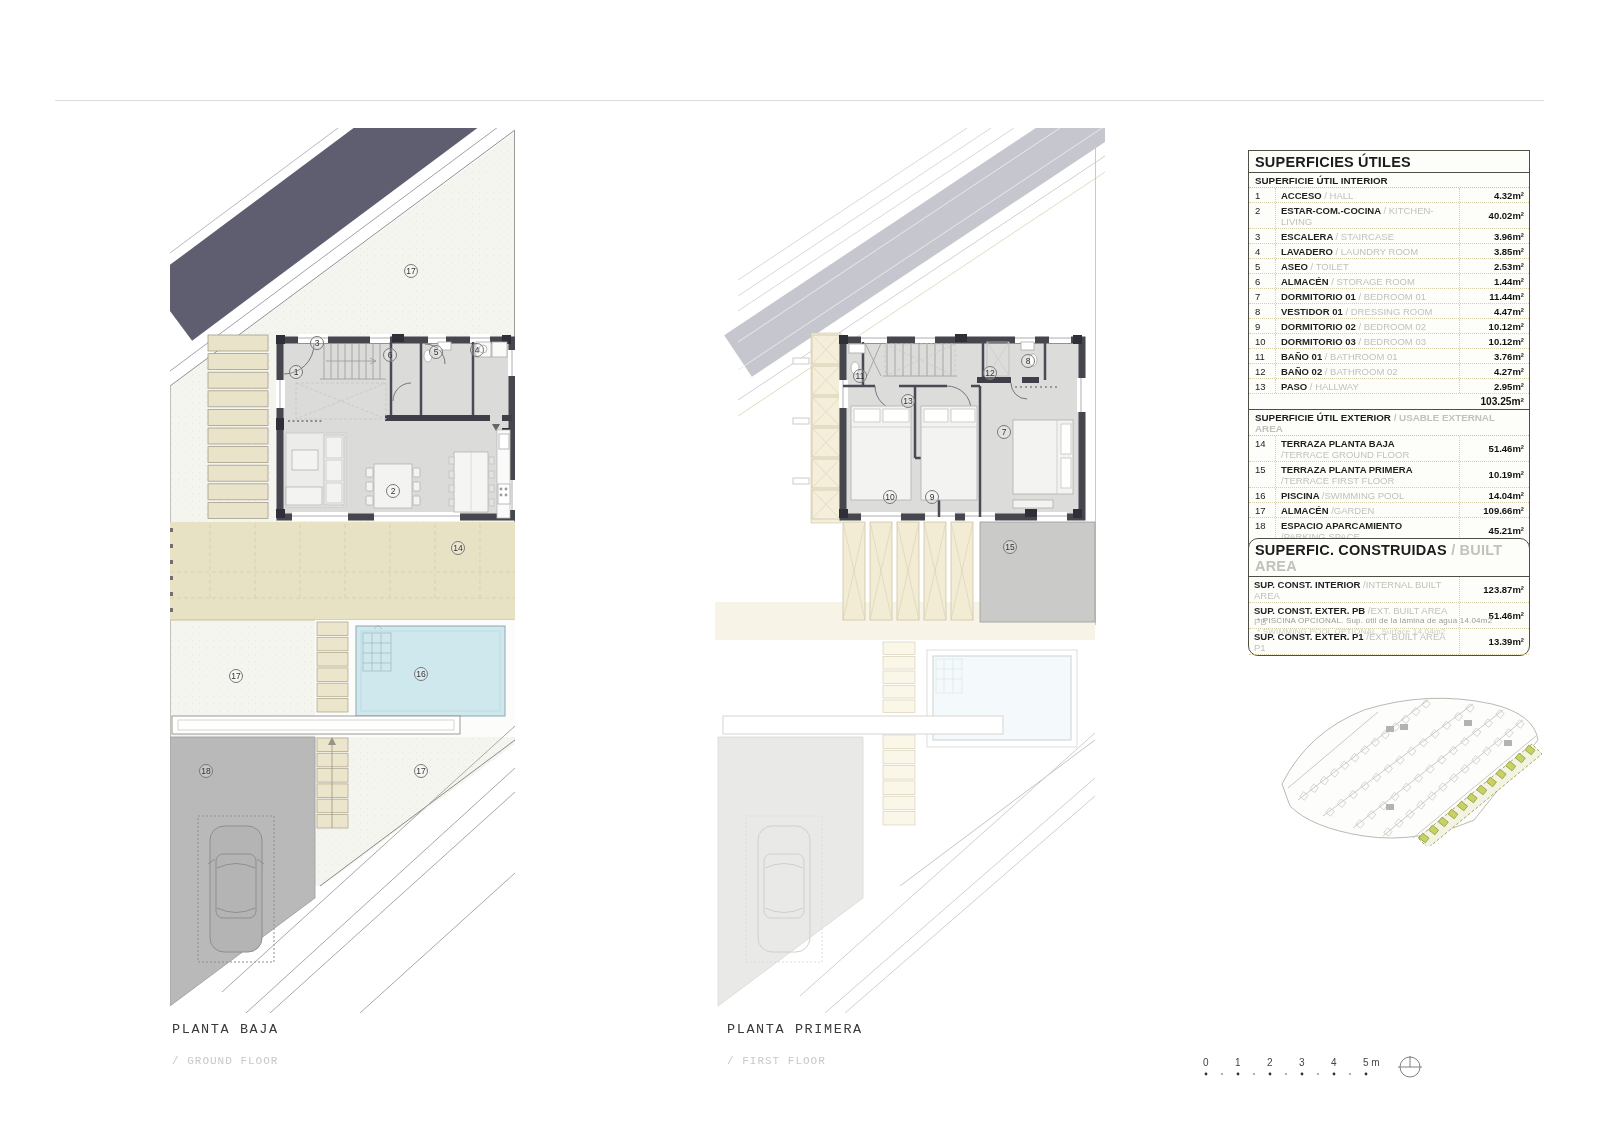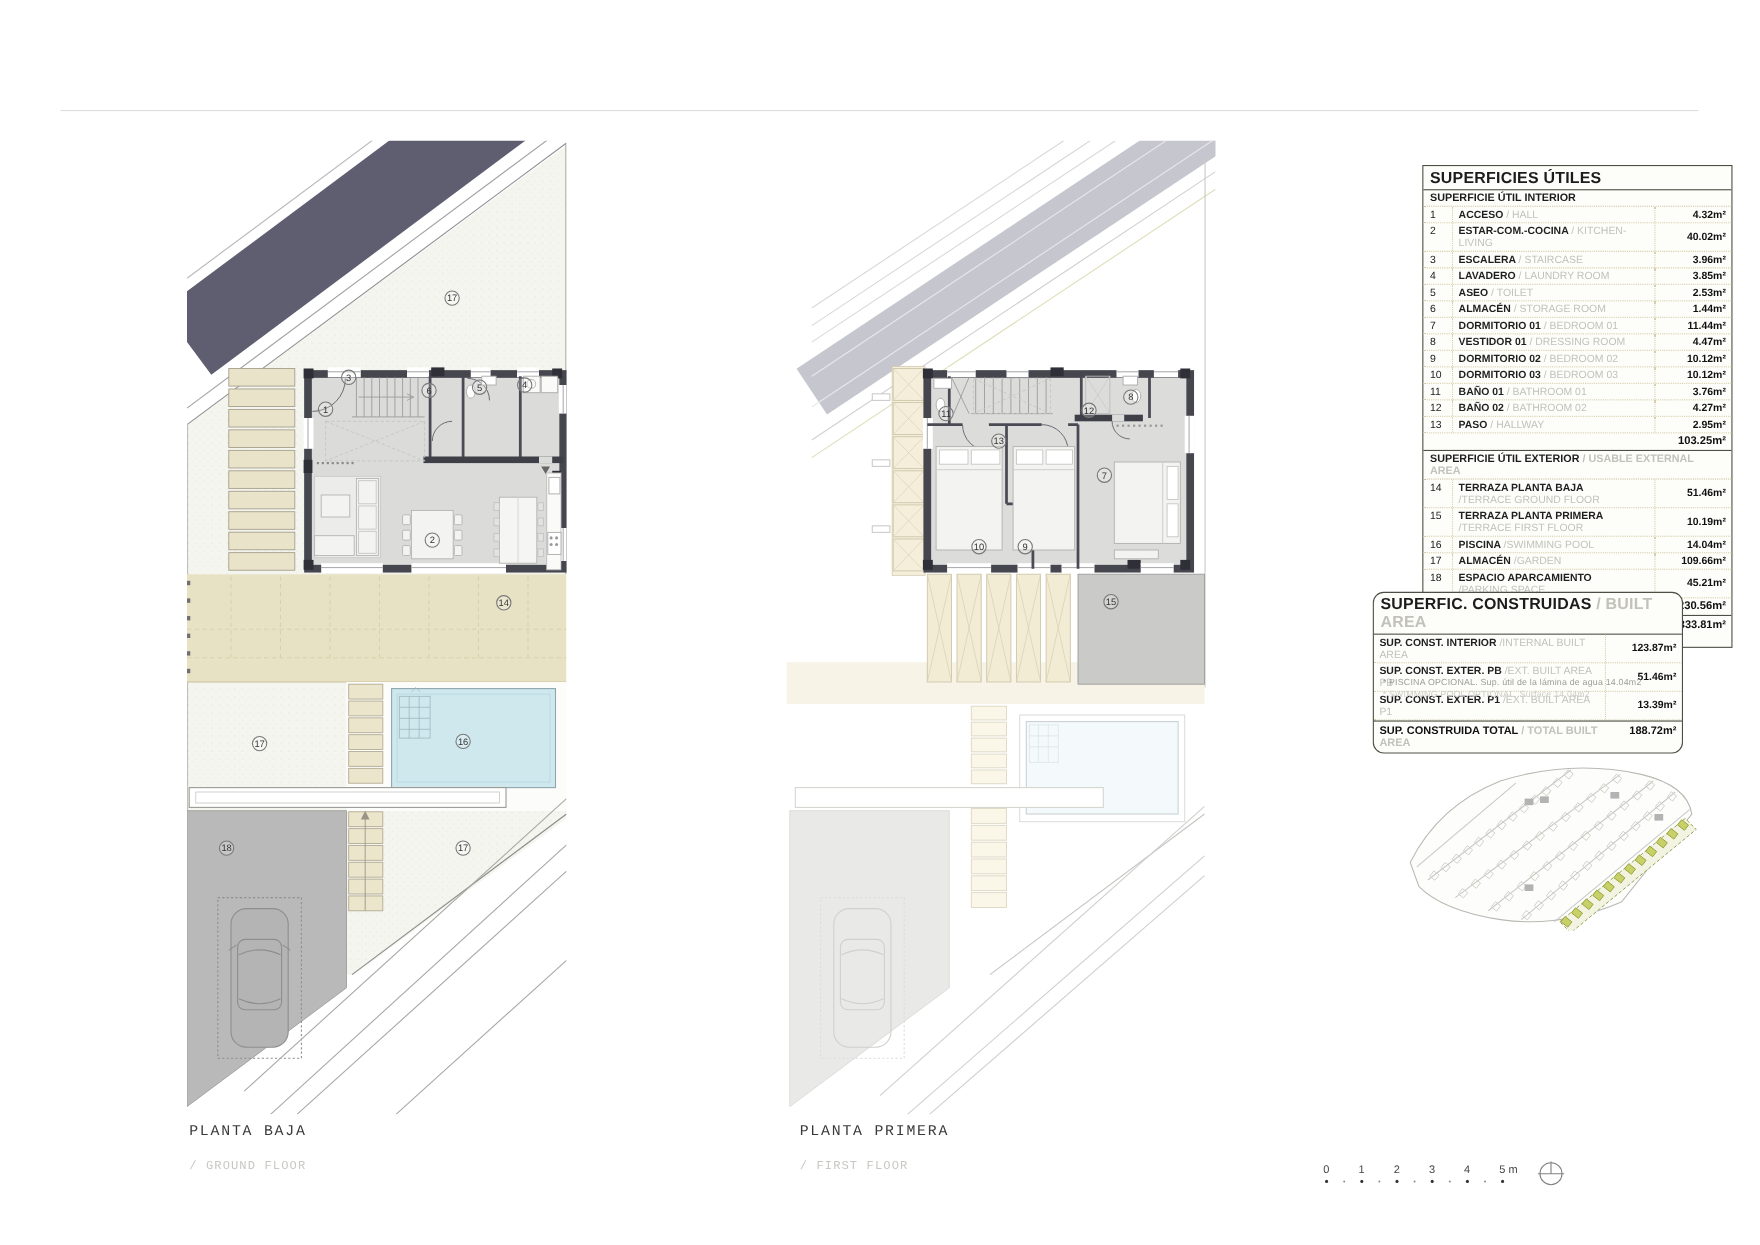--- a/index.html
+++ b/index.html
@@ -9,21 +9,21 @@
   .plan{position:absolute;}
   .rlabel{position:absolute;width:14px;height:14px;border:1px solid #787878;border-radius:50%;
           font-size:8.5px;line-height:13px;text-align:center;color:#333;
           background:rgba(255,255,255,.2);box-sizing:border-box;}
   .floor-cap{position:absolute;color:#3a3a3a;font-size:13.5px;letter-spacing:1.6px;font-family:Liberation Mono, monospace;}
   .floor-cap .sub{display:block;color:#c8c8c3;font-size:11px;letter-spacing:1px;margin-top:18px;}
 
   
   .tbl{position:absolute;left:1248px;width:282px;border:1.6px solid #4c5044;background:#fdfdfa;
        box-sizing:border-box;}
-  .t1{top:150px;margin-left:45px;}
+  .t1{top:150px;}
   .t2{top:538px;border-radius:10px;}
   .ttl{font-size:14.5px;font-weight:bold;color:#1c1c1c;padding:3px 6px 2px 6px;
        border-bottom:1.3px solid #4c5044;letter-spacing:.2px;}
   .ttl .en{color:#c2c2bb;}
   .subhead{font-size:9.8px;font-weight:bold;color:#1c1c1c;padding:2px 6px 1px 6px;
            border-bottom:1px dotted #c9c29e;}
   .subhead .en{color:#c2c2bb;}
   .trow{display:flex;align-items:stretch;font-size:9.5px;border-bottom:1px dotted #d6cfa9;}
   .tnum{flex:0 0 20px;padding:1.5px 0 1.5px 6px;color:#222;font-weight:normal;
         border-right:1px dotted #d6cfa9;}
@@ -651,24 +651,20 @@
         </div>
         <div class="trow">
           <span class="tname"><span>SUP. CONST. EXTER. PB </span><span class="en">/EXT. BUILT AREA PB</span></span>
           <span class="tval">51.46m²</span>
         </div>
         <div class="trow">
           <span class="tname"><span>SUP. CONST. EXTER. P1 </span><span class="en">/EXT. BUILT AREA P1</span></span>
           <span class="tval">13.39m²</span>
         </div>
       </div>
-    <div class="totrow">
-      <span class="lbl"><span>SUP. CONSTRUIDA TOTAL</span> <span class="en">/ TOTAL BUILT AREA</span></span>
-      <span>188.72m²</span>
-    </div>
   </div>
   <div class="fnote" style="top:616px">* PISCINA OPCIONAL. Sup. útil de la lámina de agua 14.04m2</div>
   <div class="fnote l2" style="top:627px">* SWIMMING POOL OPTIONAL. Surface 14.04m2</div>
 
   <svg class="plan" style="left:1268px;top:688px" width="280" height="158" viewBox="0 0 280 158">
     <path d="M14,96 Q40,44 96,22 Q160,2 224,16 Q266,26 270,52 L206,132 Q150,156 96,148 Q44,140 22,118 Z" fill="#fdfdfb" stroke="#b9b9b4" stroke-width="1"></path>
     <g stroke="#c9c9c4" fill="none">
       <line x1="30" y1="112" x2="160" y2="12"></line>
       <line x1="55" y1="128" x2="205" y2="16"></line>
       <line x1="85" y1="140" x2="235" y2="22"></line>

